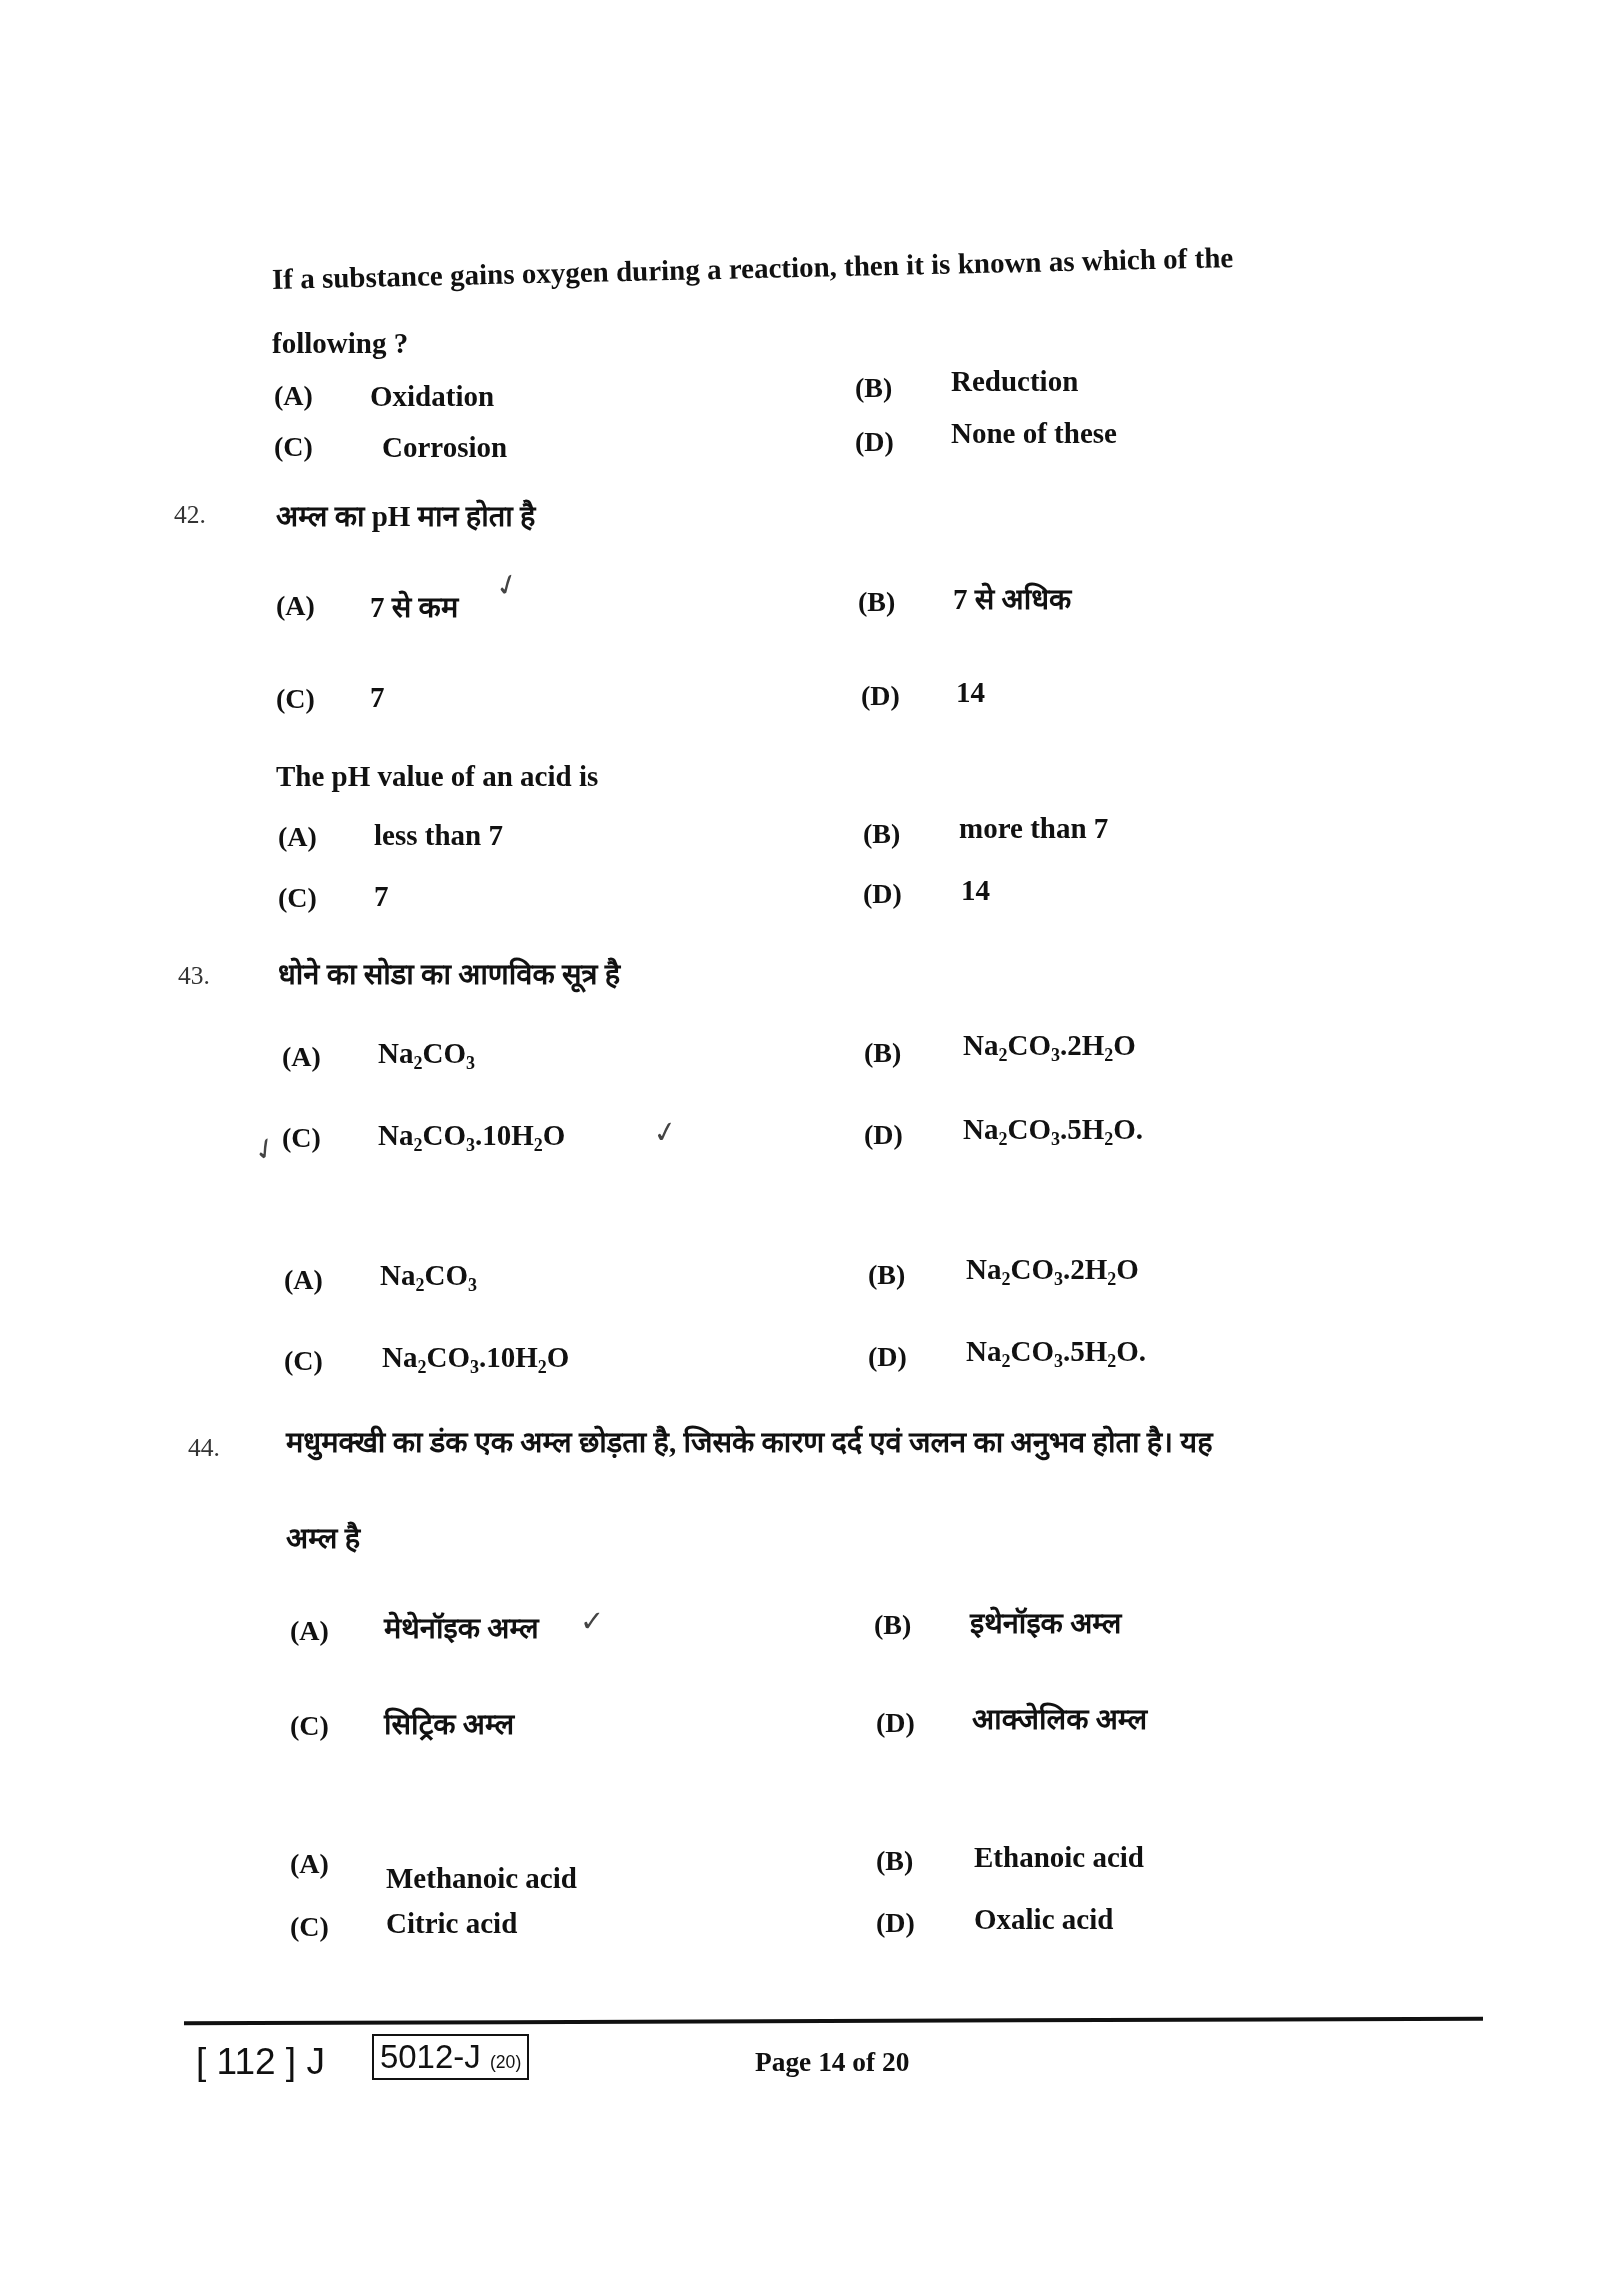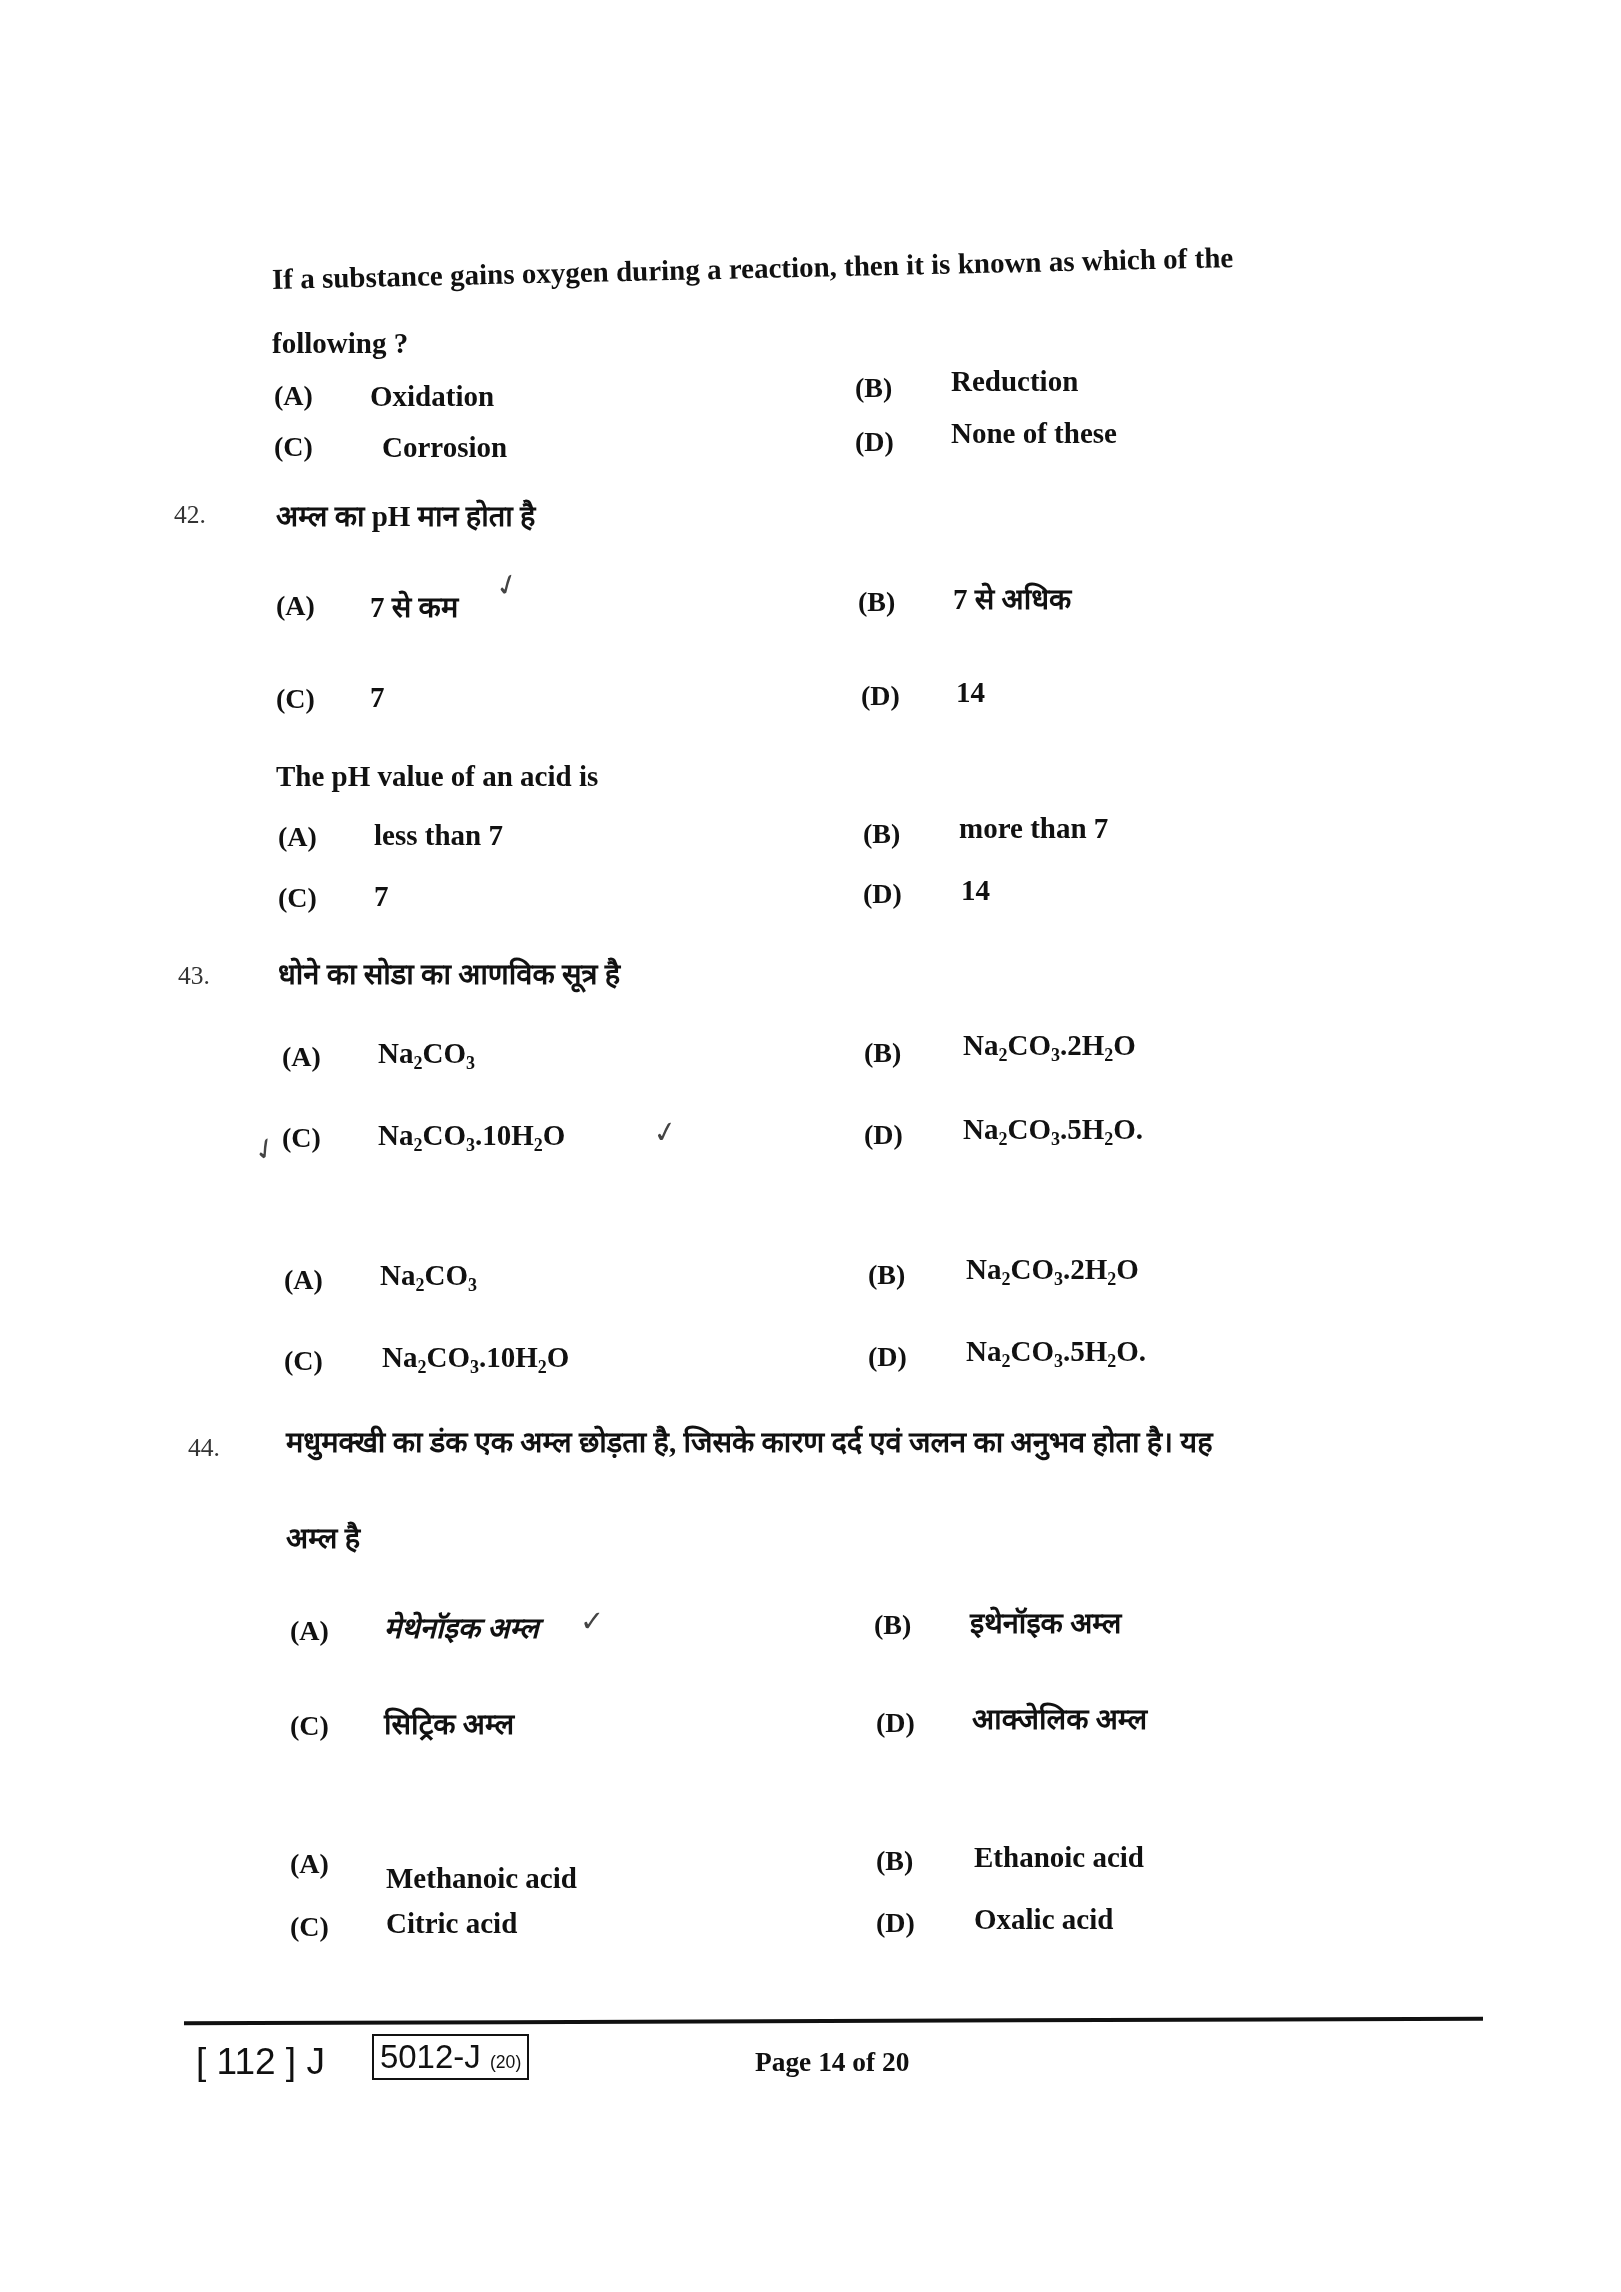--- a/index.html
+++ b/index.html
@@ -76,21 +76,21 @@
   <div class="abs opt-text" style="left:966px; top:1253px;">Na<sub>2</sub>CO<sub>3</sub>.2H<sub>2</sub>O</div>
   <div class="abs opt-label" style="left:284px; top:1345px;">(C)</div>
   <div class="abs opt-text" style="left:382px; top:1341px;">Na<sub>2</sub>CO<sub>3</sub>.10H<sub>2</sub>O</div>
   <div class="abs opt-label" style="left:868px; top:1341px;">(D)</div>
   <div class="abs opt-text" style="left:966px; top:1335px;">Na<sub>2</sub>CO<sub>3</sub>.5H<sub>2</sub>O.</div>
 
   <div class="abs qnum" style="left:188px; top:1433px;">44.</div>
   <div class="abs stem" style="left:286px; top:1421px;">मधुमक्खी का डंक एक अम्ल छोड़ता है, जिसके कारण दर्द एवं जलन का अनुभव होता है। यह</div>
   <div class="abs stem" style="left:286px; top:1517px;">अम्ल है</div>
   <div class="abs opt-label" style="left:290px; top:1615px;">(A)</div>
-  <div class="abs opt-text" style="left:384px; top:1607px;font-style:italic;">मेथेनॉइक अम्ल</div>
+  <div class="abs opt-text" style="left:384px; top:1607px;">मेथेनॉइक अम्ल</div>
   <span class="abs tick" style="left:580px; top:1604px;">✓</span>
   <div class="abs opt-label" style="left:874px; top:1609px;">(B)</div>
   <div class="abs opt-text" style="left:970px; top:1602px;">इथेनॉइक अम्ल</div>
   <div class="abs opt-label" style="left:290px; top:1710px;">(C)</div>
   <div class="abs opt-text" style="left:384px; top:1703px;">सिट्रिक अम्ल</div>
   <div class="abs opt-label" style="left:876px; top:1707px;">(D)</div>
   <div class="abs opt-text" style="left:972px; top:1698px;">आक्जेलिक अम्ल</div>
 
   <div class="abs opt-label" style="left:290px; top:1848px;">(A)</div>
   <div class="abs opt-text" style="left:386px; top:1846px;margin-top:16px;">Methanoic acid</div>

